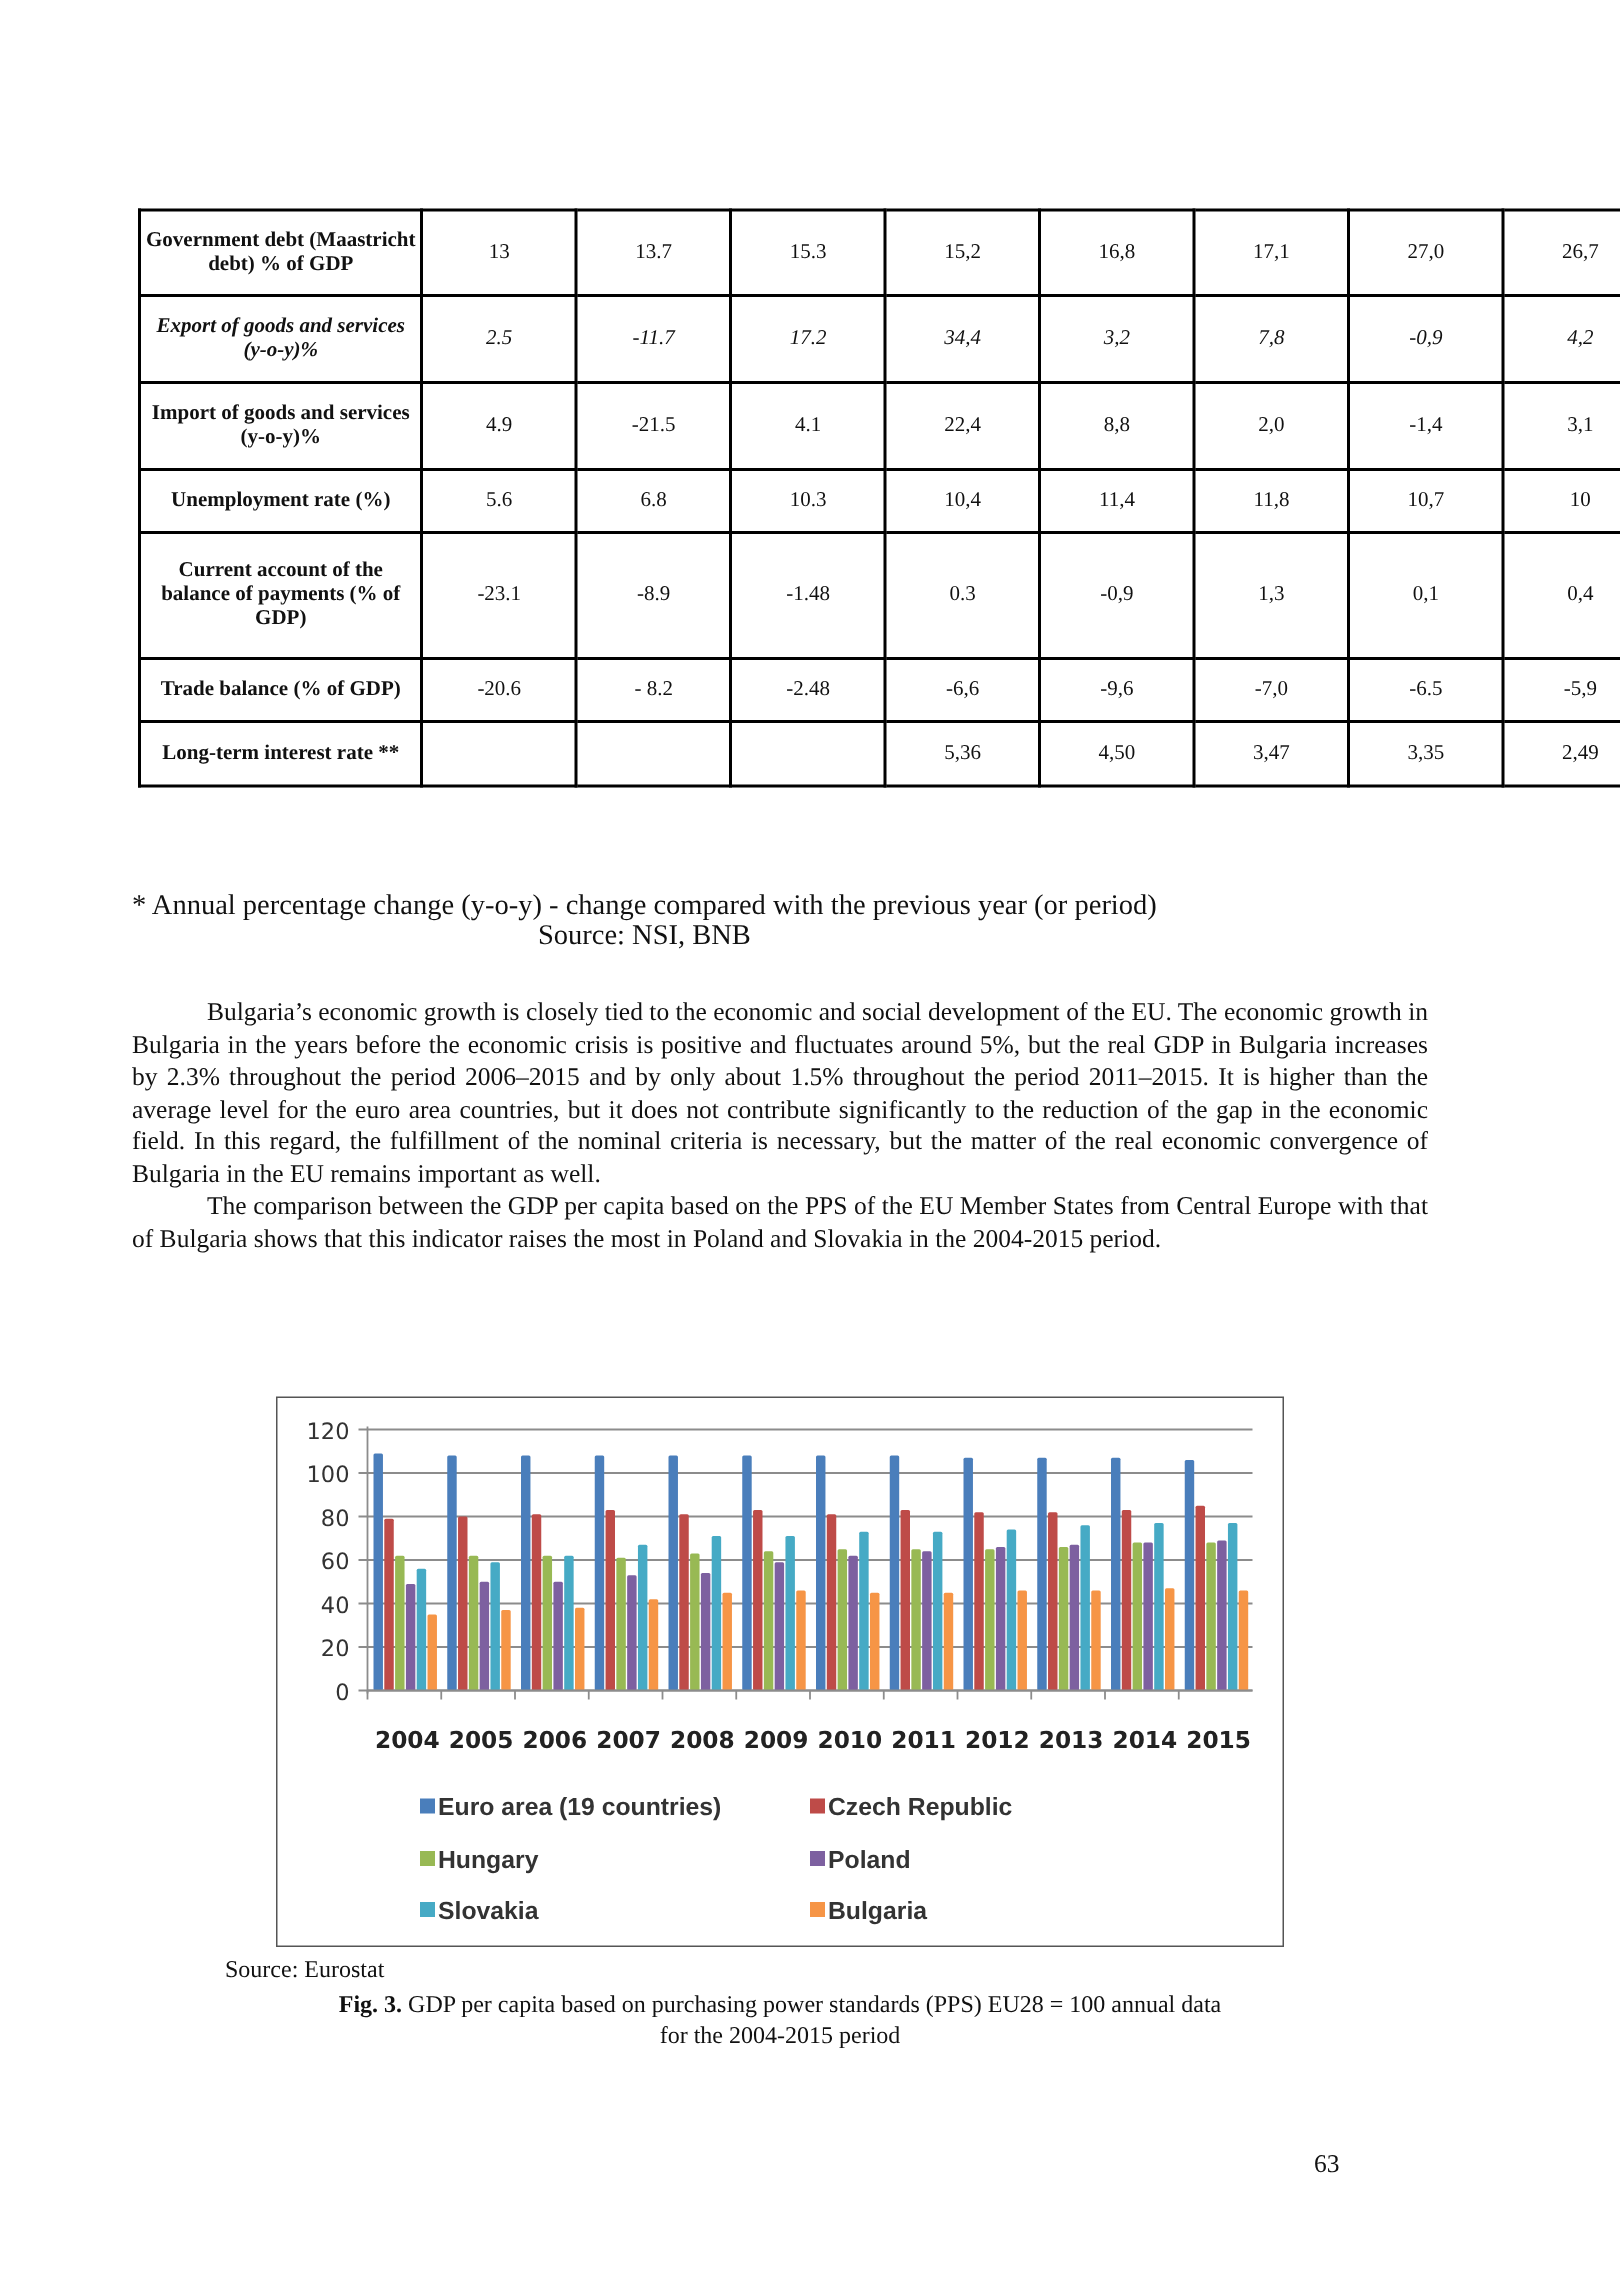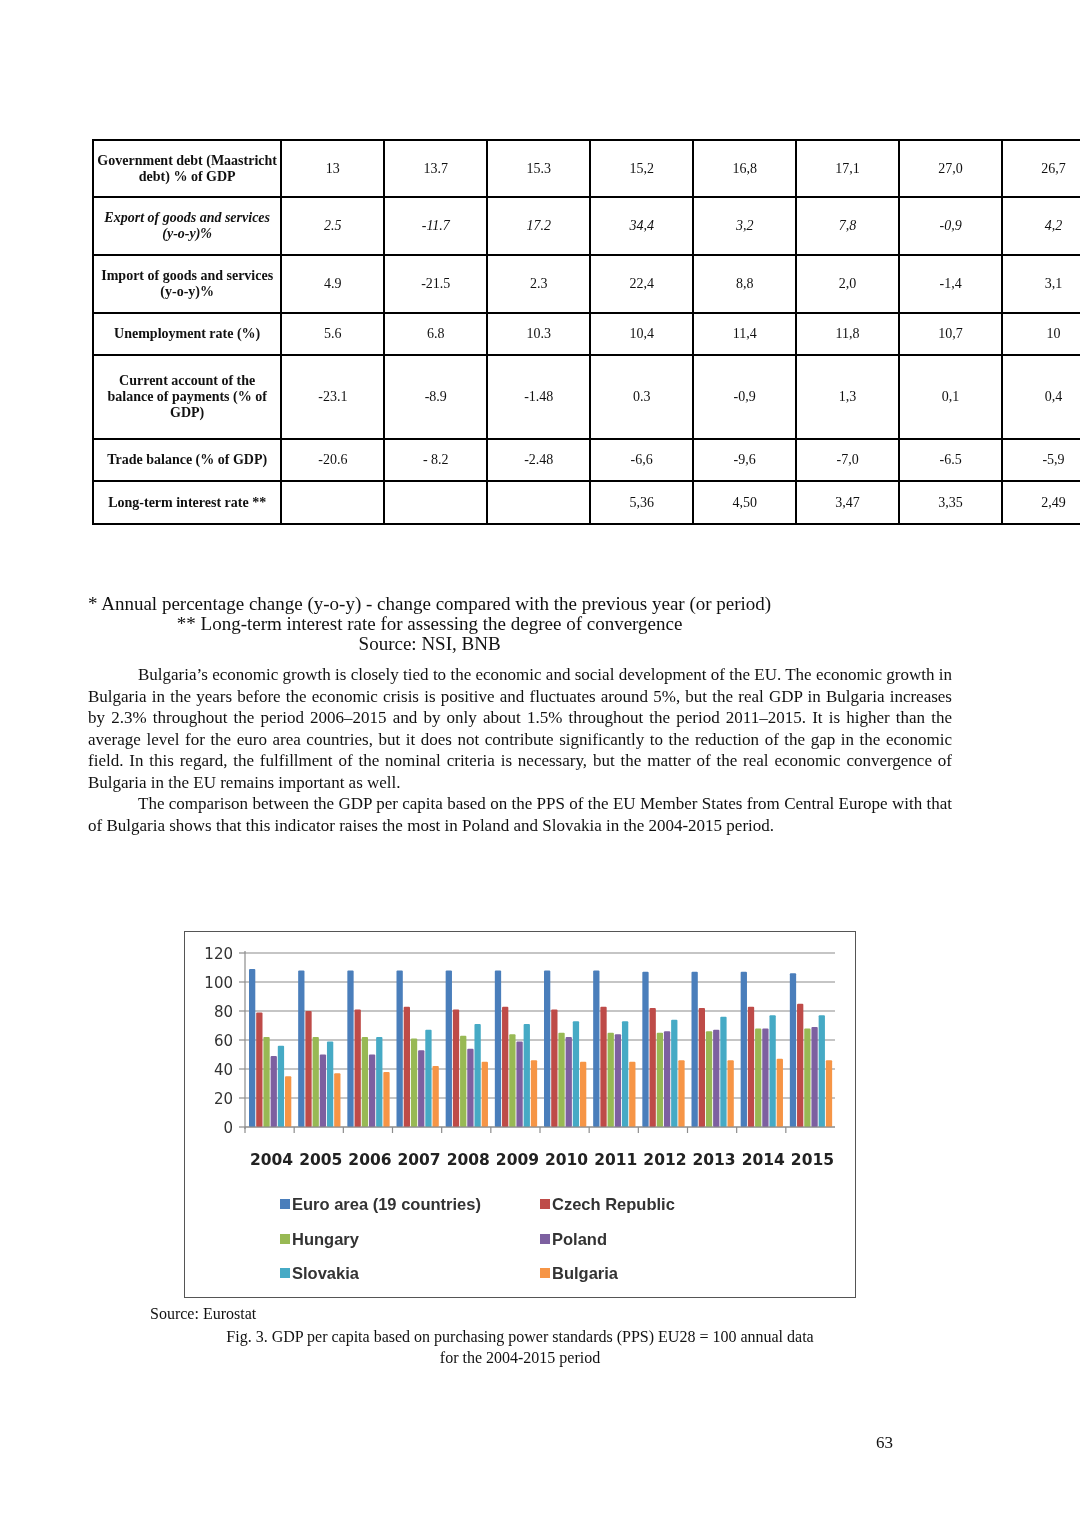--- a/index.html
+++ b/index.html
@@ -14,21 +14,21 @@
   .notes { position: absolute; left: 88px; top: 594px; font-size: 19px; line-height: 20px; text-align: center; }
   .notes div { white-space: nowrap; }
 
   .body-text { position: absolute; left: 88px; top: 664px; width: 864px; font-size: 17px; line-height: 21.5px; text-align: justify; }
   .body-text p { margin: 0; text-indent: 50px; }
 
   .chart-frame { position: absolute; left: 184px; top: 931px; width: 670px; height: 365px; border: 1.5px solid #555; background: #fff; }
   .chart-frame svg { position: absolute; left: 0; top: 0; }
   .caption-source { position: absolute; left: 150px; top: 1305px; font-size: 16px; }
   .caption-fig { position: absolute; left: 0; width: 1040px; top: 1326px; text-align: center; font-size: 16px; line-height: 21px; }
-  .caption-fig b { font-weight: normal; }
+  .caption-fig b { font-weight: bold; }
 
   .page-number { position: absolute; left: 876px; top: 1433px; font-size: 17px; }
 </style>
 </head>
 <body>
 
 <div class="page">
 
   <table class="data">
     <tbody id="table-body">
@@ -51,21 +51,21 @@
           <td class="val">34,4</td>
           <td class="val">3,2</td>
           <td class="val">7,8</td>
           <td class="val">-0,9</td>
           <td class="val">4,2</td>
         </tr>
         <tr style="height: 58px;">
           <td class="label">Import of goods and services (y-o-y)%</td>
           <td class="val">4.9</td>
           <td class="val">-21.5</td>
-          <td class="val">2.3</td>
+          <td class="val">4.1</td>
           <td class="val">22,4</td>
           <td class="val">8,8</td>
           <td class="val">2,0</td>
           <td class="val">-1,4</td>
           <td class="val">3,1</td>
         </tr>
         <tr style="height: 42px;">
           <td class="label">Unemployment rate (%)</td>
           <td class="val">5.6</td>
           <td class="val">6.8</td>
@@ -107,21 +107,20 @@
           <td class="val">4,50</td>
           <td class="val">3,47</td>
           <td class="val">3,35</td>
           <td class="val">2,49</td>
         </tr>
       </tbody>
   </table>
 
   <div class="notes">
     <div>* Annual percentage change (y-o-y) - change compared with the previous year (or period)</div>
-    <div>** Long-term interest rate for assessing the degree of convergence</div>
     <div>Source: NSI, BNB</div>
   </div>
 
   <div class="body-text">
     <p>Bulgaria’s economic growth is closely tied to the economic and social development of the EU. The economic growth in Bulgaria in the years before the economic crisis is positive and fluctuates around 5%, but the real GDP in Bulgaria increases by 2.3% throughout the period 2006–2015 and by only about 1.5% throughout the period 2011–2015. It is higher than the average level for the euro area countries, but it does not contribute significantly to the reduction of the gap in the economic field. In this regard, the fulfillment of the nominal criteria is necessary, but the matter of the real economic convergence of Bulgaria in the EU remains important as well.</p>
     <p>The comparison between the GDP per capita based on the PPS of the EU Member States from Central Europe with that of Bulgaria shows that this indicator raises the most in Poland and Slovakia in the 2004-2015 period.</p>
   </div>
 
   <div class="chart-frame">
     <svg id="chart-svg" width="670" height="365">

